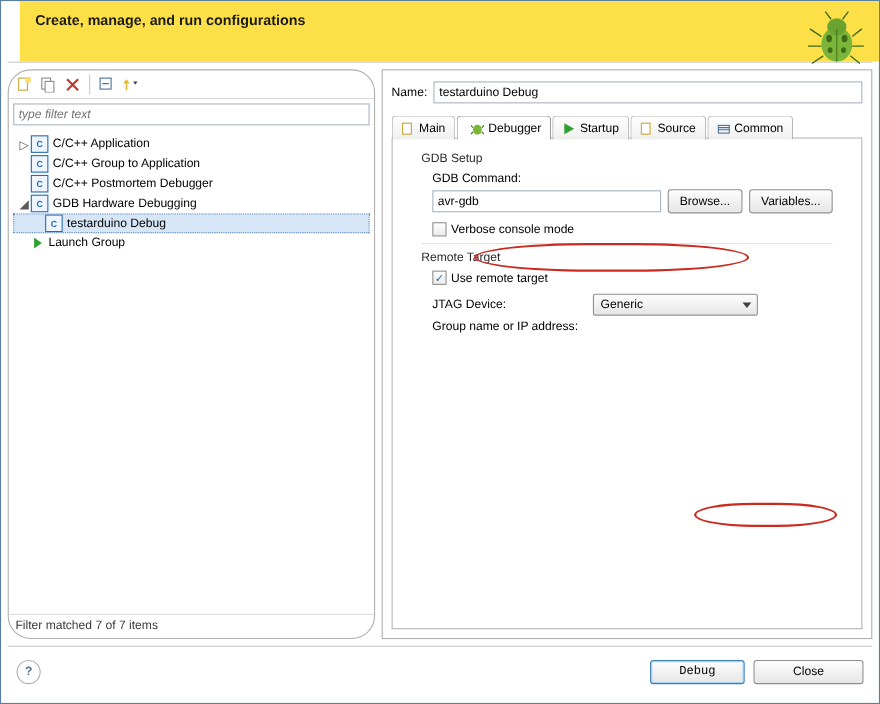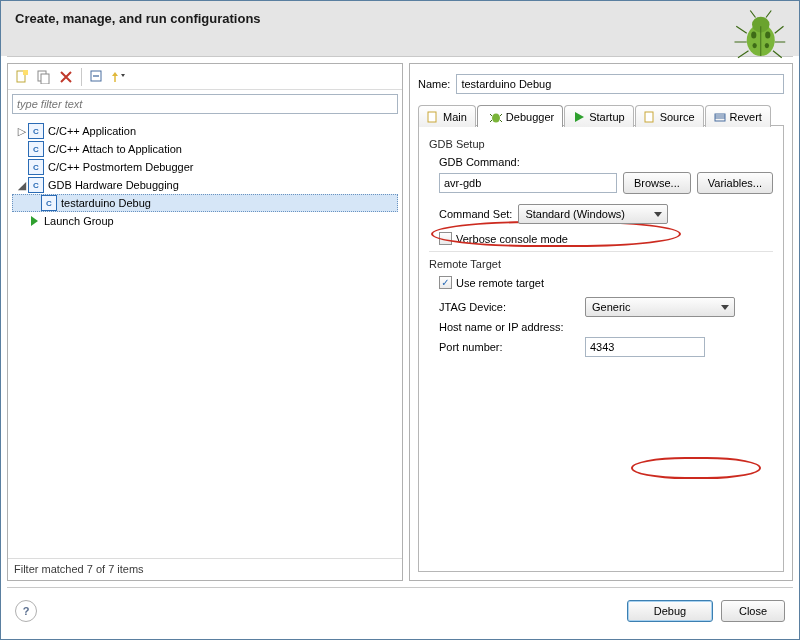--- a/index.html
+++ b/index.html
@@ -2,55 +2,55 @@
 <html><head>
 <meta charset="utf-8">
 <style>
   * { box-sizing: border-box; font-family: "Segoe UI", Tahoma, sans-serif; font-size: 11px; }
   body { margin: 0; background: #fff; }
   .window { width: 800px; height: 640px; border: 1px solid #5a7fa0; background: #ffffff; position: relative; display: flex; flex-direction: column; }
   .titlebar { height: 28px; background: linear-gradient(#f7fbff,#dfeaf7 45%,#c8daee 46%,#dbe8f8); display: flex; align-items: center; padding: 0 2px 0 8px; border-bottom: 1px solid #9fb8d1; }
   .titlebar .icon { width: 16px; height: 16px; margin-right: 6px; }
   .titlebar .title { flex: 1; color: #1a1a1a; font-size: 12px; }
   .closebtn { width: 44px; height: 18px; background: linear-gradient(#e9a197,#d1513a 45%,#c0392b 46%,#cf5b45); border: 1px solid #8e2b1d; border-radius: 2px; display:flex; align-items:center; justify-content:center; color:#fff; font-weight:bold; font-size:12px;}
-  .header { padding: 10px 14px 30px 14px; position: relative; background:#e5e5e5; }
+  .header { padding: 10px 14px 30px 14px; position: relative; background:#fde047;margin-left:17px; }
   .header h1 { margin:0; font-size: 13px; font-weight: bold; color:#1a1a1a; }
   .bug { position:absolute; right:12px; top:6px; width:56px; height:56px; }
   .bug svg { width:100%; height:100%; }
   .sep { height:1px; background:#c9c9c9; margin:0 6px; }
   .body { flex:1; display:flex; padding:6px 6px 0 6px; gap:6px; min-height:0;}
   .panel { background:#fff; border:1px solid #b0b0b0; display:flex; flex-direction:column; min-height:0;}
-  .left { width: 396px; }
+  .left { width: 334px; border-radius: 21px; }
   .right { flex:1;justify-content:space-between; }
   .toolbar { height: 26px; border-bottom:1px solid #dcdcdc; display:flex; align-items:center; padding:0 4px; gap:2px;}
   .tbtn { width:20px; height:20px; display:flex; align-items:center; justify-content:center; }
   .tdiv { width:1px; height:18px; background:#c9c9c9; margin:0 3px;}
   .filter { margin:4px; }
   .filter input { width:100%; height:20px; border:1px solid #a8b5c3; padding:2px 4px; color:#7d7d7d; font-style:italic;}
   .tree { flex:1; overflow:auto; padding:4px 4px 0 4px; }
   .tnode { display:flex; align-items:center; height:18px; padding-left:4px; white-space:nowrap;}
   .tw { width:12px; display:inline-flex; justify-content:center; color:#5a5a5a;}
   .cicon { width:16px; height:16px; border:1px solid #2a6bb5; display:inline-flex; align-items:center; justify-content:center; color:#2a6bb5; font-size:8px; font-weight:bold; margin-right:4px; background:#eef5ff;}
   .gicon { width:0; height:0; border-left:7px solid #2fa02f; border-top:5px solid transparent; border-bottom:5px solid transparent; display:inline-block; margin:0 6px 0 3px;}
   .sel { background:#d6e6f7; border:1px dotted #6a93c0; }
   .status { height:22px; border-top:1px solid #dcdcdc; padding:4px 6px; color:#3a3a3a;}
   .namebar { display:flex; align-items:center; padding:10px 8px 6px 8px; gap:6px;}
   .namebar input { flex:1; height:20px; border:1px solid #a8b5c3; padding:2px 4px;}
   .tabs { display:flex; align-items:flex-end; padding:0 8px; height:26px; position:relative;}
   .tab { height:22px; display:flex; align-items:center; padding:0 8px; border:1px solid #b6b6b6; border-bottom:none; border-radius:4px 4px 0 0; margin-right:1px; background:linear-gradient(#ffffff,#efefef); gap:4px; position:relative; top:1px;}
   .tab.active { background:#fff; z-index:2; border-color:#9a9a9a;padding-left:12px;}
   .tabstrip-line { position:absolute; left:8px; right:8px; bottom:0; height:1px; background:#b6b6b6;}
   .tabicon { width:12px; height:12px; display:inline-block;}
-  .tabpage { margin:0 8px 8px 8px; padding:8px 10px; border:1px solid #b6b6b6; border-top:none; flex:1; overflow:auto; }
+  .tabpage { margin:0 8px 8px 8px; padding:8px 26px; border:1px solid #b6b6b6; border-top:none; flex:1; overflow:auto; }
   .group-title { color:#2a2a2a; margin:4px 0 6px 0; }
   .row { display:flex; align-items:center; gap:6px; margin:4px 0;}
   .row label { white-space:nowrap; }
   .txt { height:20px; border:1px solid #a8b5c3; padding:2px 4px; background:#fff;}
   .btn { height:22px; border:1px solid #8f8f8f; border-radius:3px; background:linear-gradient(#fdfdfd,#e6e6e6); padding:0 10px; display:inline-flex; align-items:center;}
-  .btn.def { border:1px solid #3c7fb1; box-shadow:0 0 0 1px #a7d1f0 inset;}
+  .btn.def { border:1px solid #3c7fb1; box-shadow:0 0 0 1px #a7d1f0 inset;font-family:Liberation Mono, monospace;}
   .btn.dis { color:#9a9a9a; }
   .sel-combo { height:20px; border:1px solid #8f8f8f; border-radius:2px; background:linear-gradient(#fdfdfd,#e6e6e6); padding:0 18px 0 6px; display:inline-flex; align-items:center; position:relative; min-width:70px;}
   .sel-combo::after { content:""; position:absolute; right:5px; top:7px; border-left:4px solid transparent; border-right:4px solid transparent; border-top:5px solid #424242;}
   .chk { display:flex; align-items:center; gap:4px;}
   .chkbox { width:13px; height:13px; border:1px solid #8f8f8f; background:linear-gradient(#fff,#eaeaea); display:inline-flex; align-items:center; justify-content:center; font-size:10px; color:#2a6bb5;}
   .hr-light { height:1px; background:#e2e2e2; margin:6px 0;}
   .apply-row { display:flex; justify-content:flex-end; gap:8px; padding:6px 8px 10px 0;}
   .footer { height:46px; border-top:1px solid #c9c9c9; margin:6px; display:flex; align-items:center; padding:0 8px;}
   .footer .spacer { flex:1;}
   .help { width:22px; height:22px; border:1px solid #b0b0b0; border-radius:11px; display:flex; align-items:center; justify-content:center; color:#5b6f8f; font-weight:bold;}
@@ -126,21 +126,21 @@
       </div>
       <div class="tree">
         <div class="tnode" style="padding-left:4px">
           <span class="tw">▷</span>
           <span class="cicon">C</span>
           <span>C/C++ Application</span>
         </div>
         <div class="tnode" style="padding-left:4px">
           <span class="tw"></span>
           <span class="cicon">C</span>
-          <span>C/C++ Attach to Application</span>
+          <span>C/C++ Group to Application</span>
         </div>
         <div class="tnode" style="padding-left:4px">
           <span class="tw"></span>
           <span class="cicon">C</span>
           <span>C/C++ Postmortem Debugger</span>
         </div>
         <div class="tnode" style="padding-left:4px">
           <span class="tw">◢</span>
           <span class="cicon">C</span>
           <span>GDB Hardware Debugging</span>
@@ -189,73 +189,63 @@
           <span class="tabicon"><svg width="12" height="12">
                 <rect x="1" y="1" width="8" height="10" fill="#fff" stroke="#c9a738"></rect>
               </svg></span>
           <span>Source</span>
         </div>
         <div class="tab">
           <span class="tabicon"><svg width="12" height="12">
                 <rect x="1" y="3" width="10" height="7" fill="none" stroke="#4a6fa0"></rect>
                 <path d="M1 5 H11 M1 7 H11" stroke="#4a6fa0"></path>
               </svg></span>
-          <span>Revert</span>
+          <span>Common</span>
         </div>
       </div>
 
       <div class="tabpage">
         <div class="group-title">GDB Setup</div>
         <div style="padding-left:10px">
           <div class="row">
               <label>GDB Command:</label>
             </div>
           <div class="row">
             <input class="txt" style="flex: 1 1 0%;" value="avr-gdb">
             <button class="btn">Browse...</button>
             <button class="btn">Variables...</button>
           </div>
-          <div class="row" style="margin-top:10px">
-            <label>Command Set:</label>
-            <div class="sel-combo" style="min-width:150px">
-                <span>Standard (Windows)</span>
-              </div>
-          </div>
           <div class="row chk" style="margin-top:8px">
             <span class="chkbox"></span>
             <label>Verbose console mode</label>
           </div>
         </div>
 
         <div class="hr-light"></div>
         <div class="group-title">Remote Target</div>
         <div style="padding-left:10px">
           <div class="row chk">
             <span class="chkbox">✓</span>
             <label>Use remote target</label>
           </div>
           <div class="row" style="margin-top:8px">
             <label style="width:140px">JTAG Device:</label>
             <div class="sel-combo" style="min-width:150px">
                 <span>Generic</span>
               </div>
           </div>
           <div class="row">
-            <label style="width:140px">Host name or IP address:</label>
-          </div>
-          <div class="row">
-            <label style="width:140px">Port number:</label>
-            <input class="txt" style="width: 120px;" value="4343">
+            <label style="width:140px">Group name or IP address:</label>
           </div>
         </div>
       </div>
 
     </div>
   </div>
 
   <div class="footer">
     <div class="help">?</div>
     <div class="spacer"></div>
     <button class="btn def" style="width:86px; justify-content:center; margin-right:8px">Debug</button>
-    <button class="btn" style="width:64px; justify-content:center">Close</button>
+    <button class="btn" style="width:100px; justify-content:center">Close</button>
   </div>
 
 </div>
 
 </body></html>

